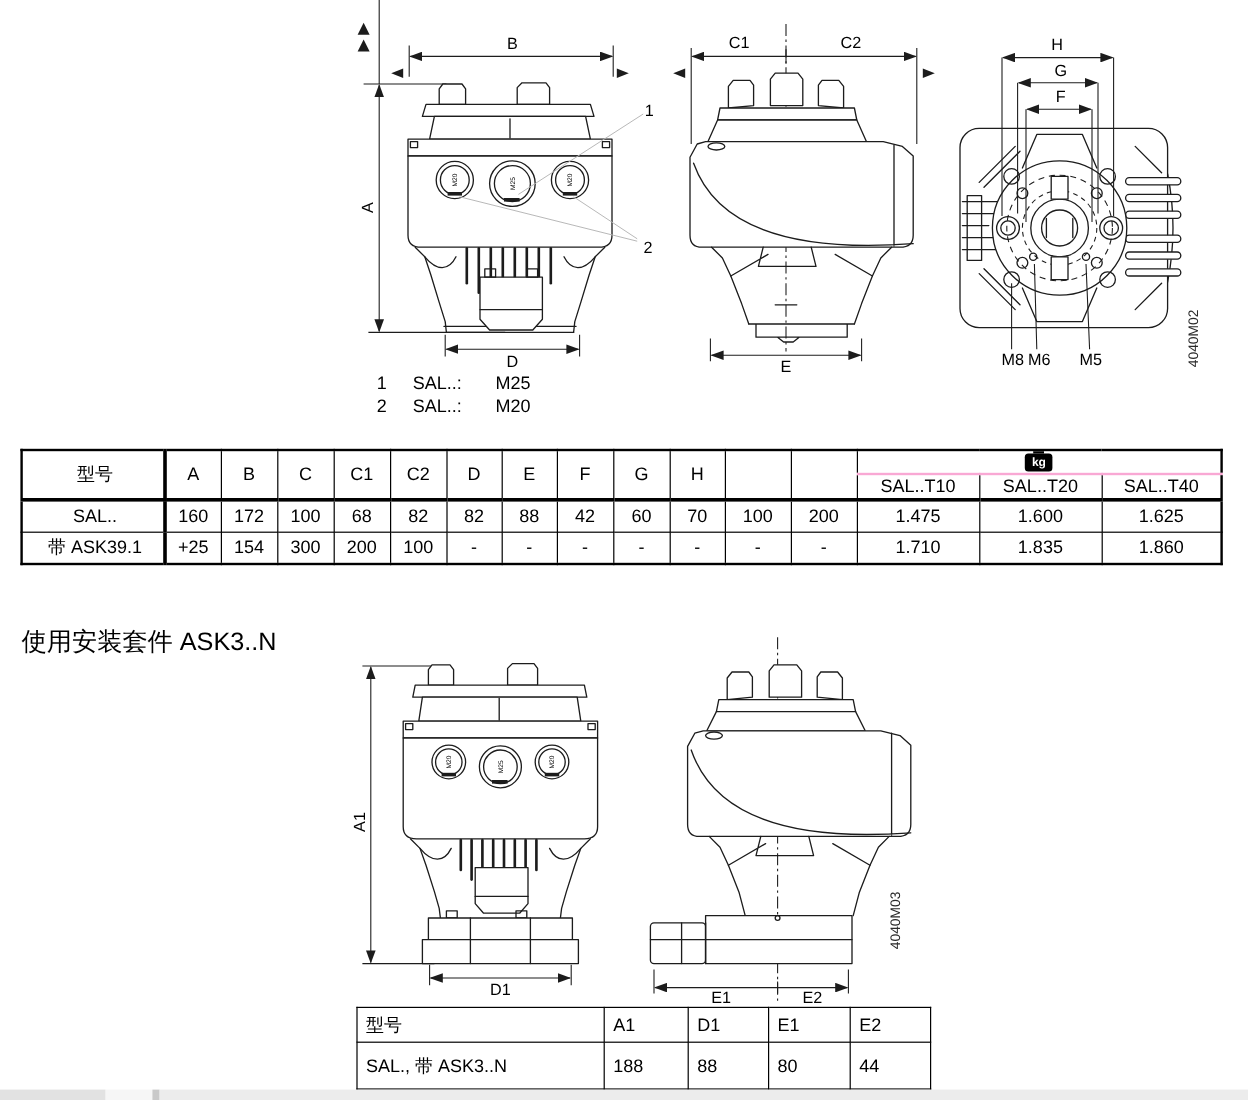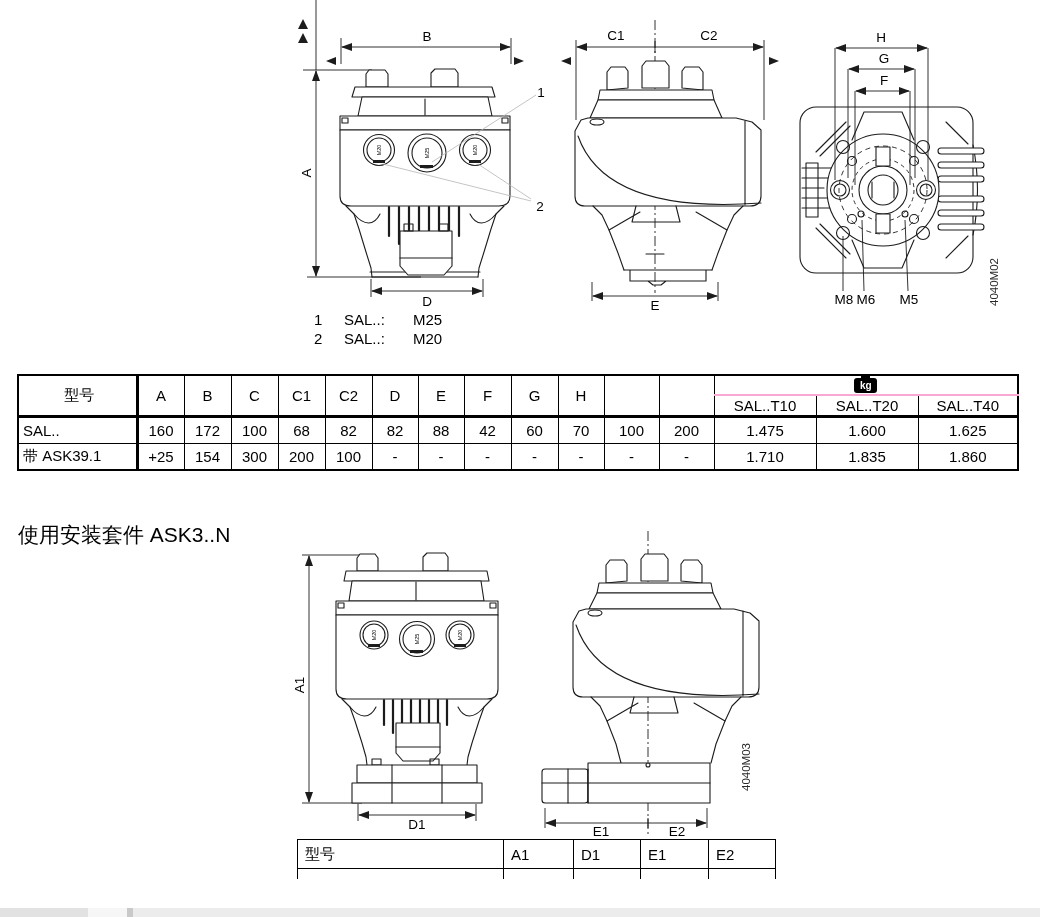--- a/index.html
+++ b/index.html
@@ -28,21 +28,21 @@
   .legend .mod{width:69px}
 
   
   .t1{position:absolute;left:17px;top:374px;width:1002px;border-collapse:collapse;
       table-layout:fixed;font-size:15px;border:2px solid #000}
   .t1 th,.t1 td{border:1px solid #000;padding:0;margin:0;text-align:center;font-weight:normal;
       white-space:nowrap;overflow:hidden;vertical-align:middle}
   .t1 .thick-r{border-right:3px solid #000}
   .t1 .hb{border-bottom:3px solid #000}
   .t1 .kgb{border-bottom:2px solid #f9a8d4}
-  .t1 .model{text-align:left;padding-left:4px}
+  .t1 .model{text-align:center;padding-left:4px}
   .t1 tr.hr1{height:20px}
   .t1 tr.hr2{height:21px}
   .t1 tr.dr{height:27px}
   .kgicon{position:relative;width:23px;height:15px;background:#000;border-radius:3px;
       margin:0 auto;color:#fff;font-size:10px;font-weight:bold;line-height:15px;text-align:center}
   .kgicon::before{content:"";position:absolute;top:-4px;left:7px;width:9px;height:4px;
       background:#000;border-radius:2px 2px 0 0}
 
   
   .note{position:absolute;left:18px;top:521px;font-size:21px}
@@ -411,20 +411,27 @@
       <col style="width:67px">
   </colgroup>
   <tbody>
       <tr class="hr">
     <th>型号</th>
     <th>A1</th>
     <th>D1</th>
     <th>E1</th>
     <th>E2</th>
   </tr>
+  <tr class="dr">
+    <td>SAL., 带 ASK3..N</td>
+    <td>188</td>
+    <td>88</td>
+    <td>80</td>
+    <td>44</td>
+  </tr>
   <tr class="partial">
     <td></td>
     <td></td>
     <td></td>
     <td></td>
     <td></td>
   </tr>
 </tbody>
   </table>
 

